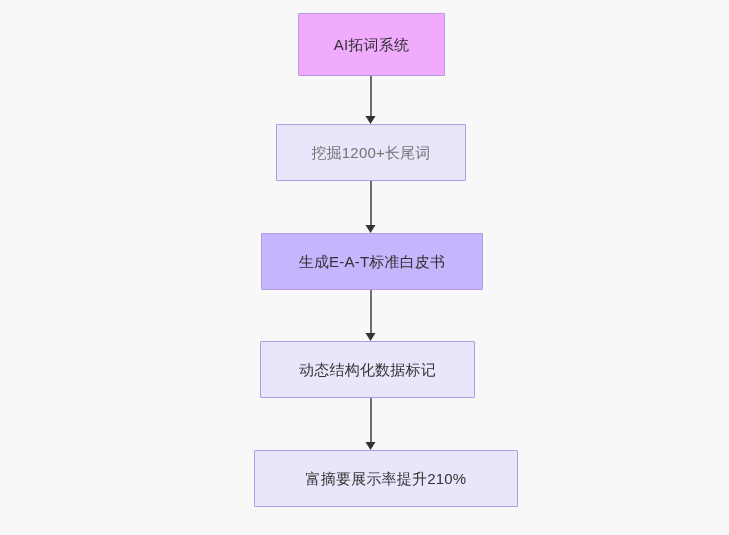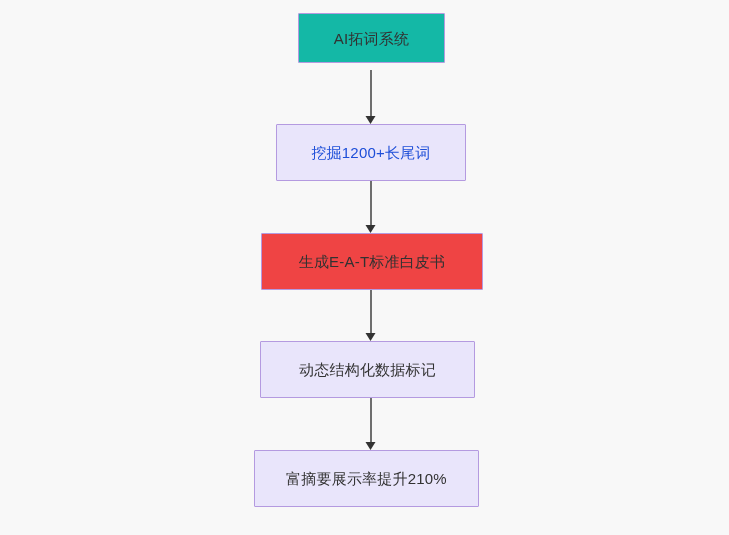--- a/index.html
+++ b/index.html
@@ -77,29 +77,29 @@
   </div>
   <div class="edge" id="edge-2" style="left: 371px; top: 290px; height: 51px;">
     <div class="edge-line" style="height: 42.5px; background: rgb(110, 110, 110);"></div>
     <div class="edge-head" style="top: 42.5px; border-top-color: rgb(51, 51, 51);"></div>
   </div>
   <div class="edge" id="edge-3" style="left: 371px; top: 398px; height: 52px;">
     <div class="edge-line" style="height: 43.5px; background: rgb(110, 110, 110);"></div>
     <div class="edge-head" style="top: 43.5px; border-top-color: rgb(51, 51, 51);"></div>
   </div>
 
-  <div class="node" id="node-0" style="left: 298px; top: 13px; width: 147px; height: 50px; background: #14b8a6; border-color: rgb(180, 154, 224); color: rgb(50, 50, 50);">
+  <div class="node" id="node-0" style="left: 298px; top: 13px; width: 147px; height: 63px; background: #f0abfc; border-color: rgb(180, 154, 224); color: rgb(50, 50, 50);">
     <span class="node-label">AI拓词系统</span>
   </div>
-  <div class="node" id="node-1" style="left: 276px; top: 124px; width: 190px; height: 57px; background: rgb(233, 229, 251); border-color: rgb(180, 154, 224); color: #1d4ed8;">
+  <div class="node" id="node-1" style="left: 276px; top: 124px; width: 190px; height: 57px; background: rgb(233, 229, 251); border-color: rgb(180, 154, 224); color: #737373;">
     <span class="node-label">挖掘1200+长尾词</span>
   </div>
-  <div class="node" id="node-2" style="left: 261px; top: 233px; width: 222px; height: 57px; background: #ef4444; border-color: rgb(180, 154, 224); color: rgb(50, 50, 50);">
+  <div class="node" id="node-2" style="left: 261px; top: 233px; width: 222px; height: 57px; background: #c4b5fd; border-color: rgb(180, 154, 224); color: rgb(50, 50, 50);">
     <span class="node-label">生成E-A-T标准白皮书</span>
   </div>
   <div class="node" id="node-3" style="left: 260px; top: 341px; width: 215px; height: 57px; background: rgb(233, 229, 251); border-color: rgb(180, 154, 224); color: rgb(50, 50, 50);">
     <span class="node-label">动态结构化数据标记</span>
   </div>
-  <div class="node" id="node-4" style="left: 254px; top: 450px; width: 225px; height: 57px; background: rgb(233, 229, 251); border-color: rgb(180, 154, 224); color: rgb(50, 50, 50);">
+  <div class="node" id="node-4" style="left: 254px; top: 450px; width: 264px; height: 57px; background: rgb(233, 229, 251); border-color: rgb(180, 154, 224); color: rgb(50, 50, 50);">
     <span class="node-label">富摘要展示率提升210%</span>
   </div>
 
 </div>
 
 </body></html>

